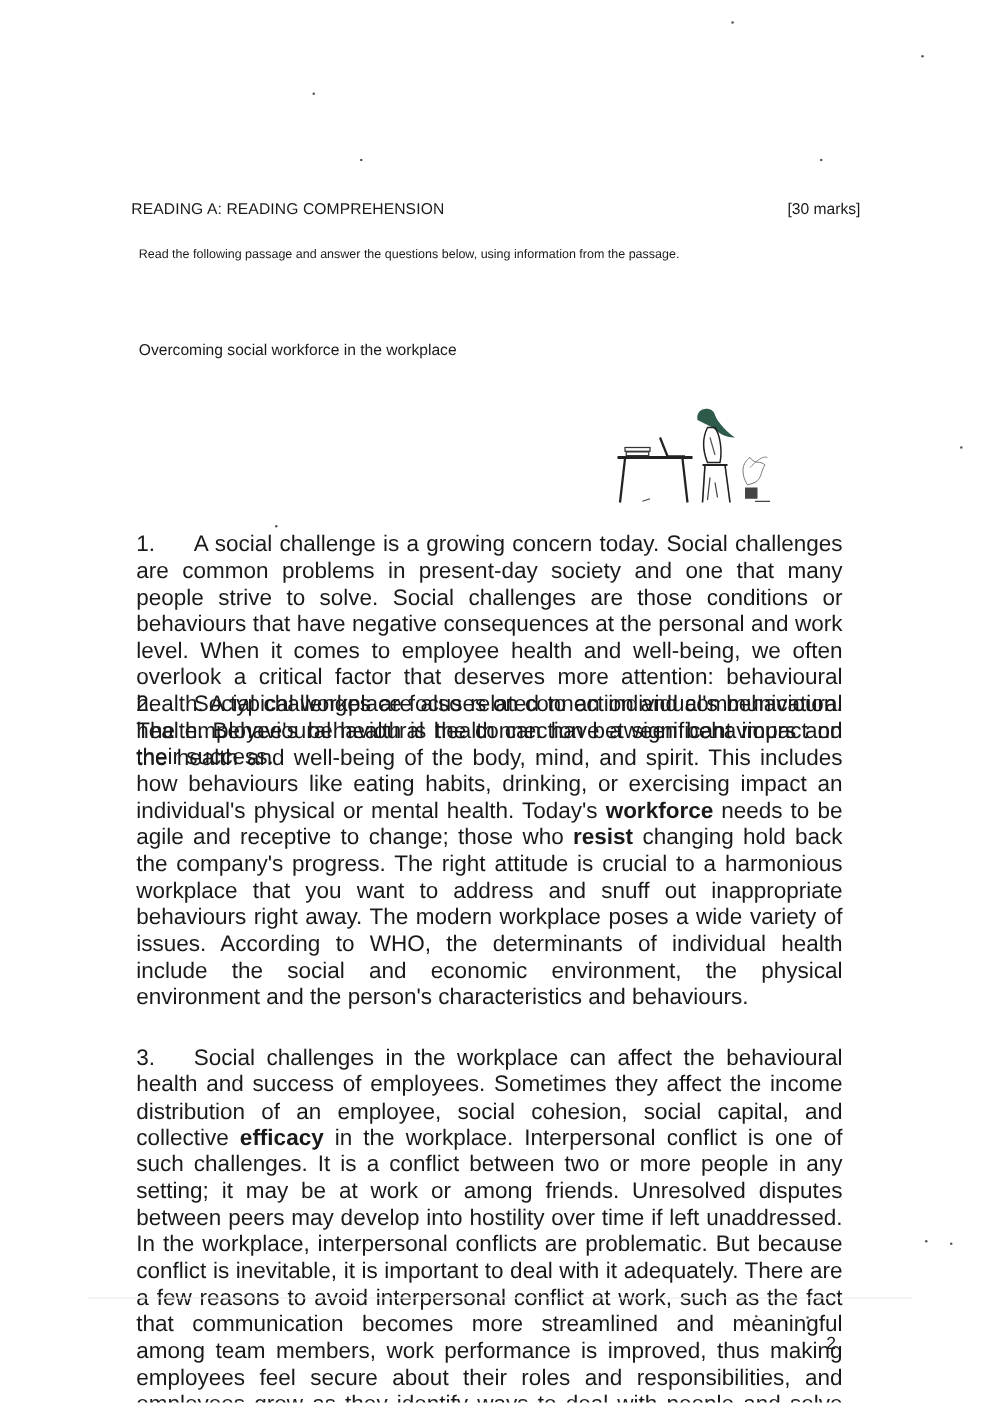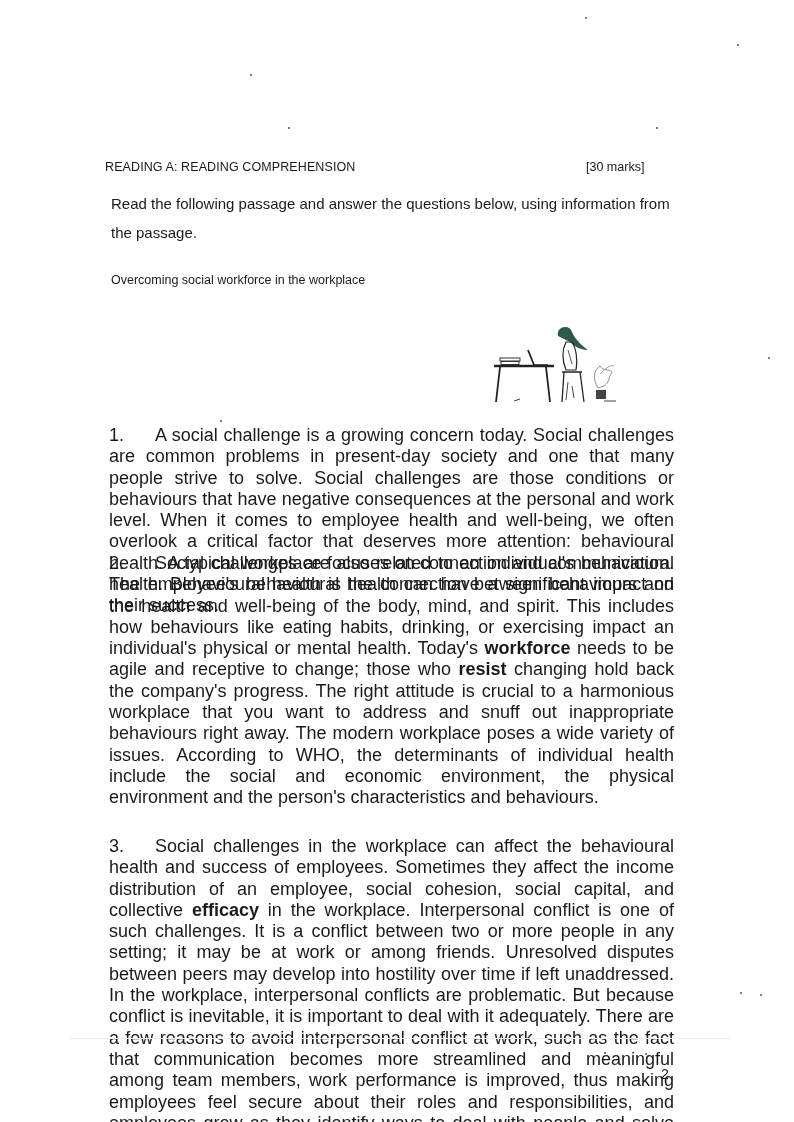--- a/index.html
+++ b/index.html
@@ -1,21 +1,21 @@
 <!DOCTYPE html>
 <html><head>
 <meta charset="utf-8">
 <style>
   html, body { margin: 0; padding: 0; background: #ffffff; }
   body { width: 794px; height: 1122px; position: relative; overflow: hidden;
          font-family: "Liberation Sans", sans-serif; color: #1a1a1a; }
   .abs { position: absolute; }
   .section-title { left: 105px; top: 160px; font-size: 12.5px; letter-spacing: 0.1px; }
-  .marks { left: 574px; top: 160px; font-size: 12.5px; padding-left: 12px; }
-  .instr { left: 111px; top: 189px; width: 560px; font-size: 15px; line-height: 29px; }
+  .marks { left: 618px; top: 160px; font-size: 12.5px; padding-left: 12px; }
+  .instr { left: 111px; top: 189px; width: 560px; font-size: 10px; line-height: 29px; }
   .passage-title { left: 111px; top: 273px; font-size: 12.5px; }
   .illus { left: 486px; top: 324px; width: 136px; height: 82px; }
   .para { position: absolute; left: 109px; width: 565px; font-size: 18px; line-height: 21.3px;
           text-align: justify; }
   .para .num { display: inline-block; width: 46px; }
   .p1 { top: 425px; }
   .p2 { top: 553px; }
   .p3 { top: 836px; }
   .page-number { left: 661px; top: 1066px; font-size: 14px; }
   .speck { position: absolute; width: 2px; height: 2px; background: #555; border-radius: 1px; }

